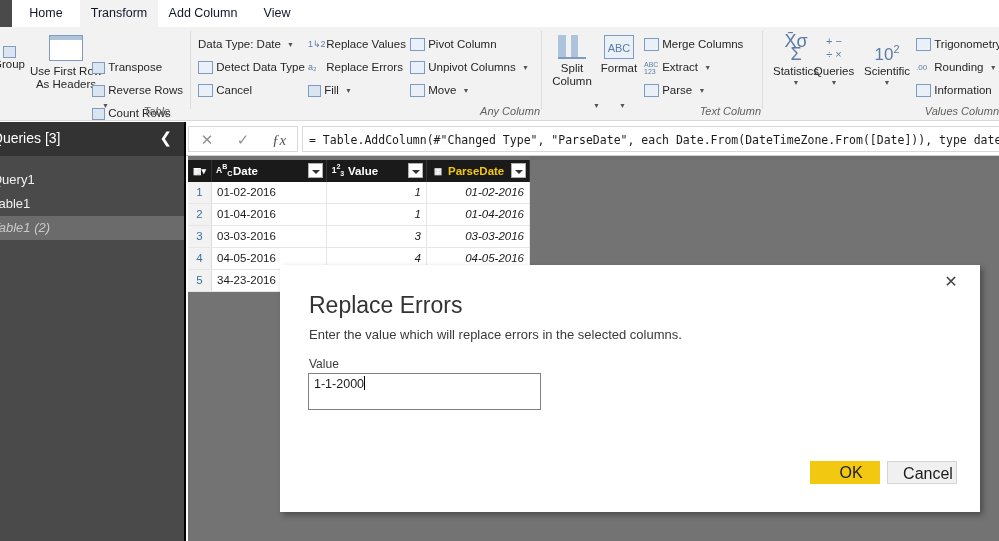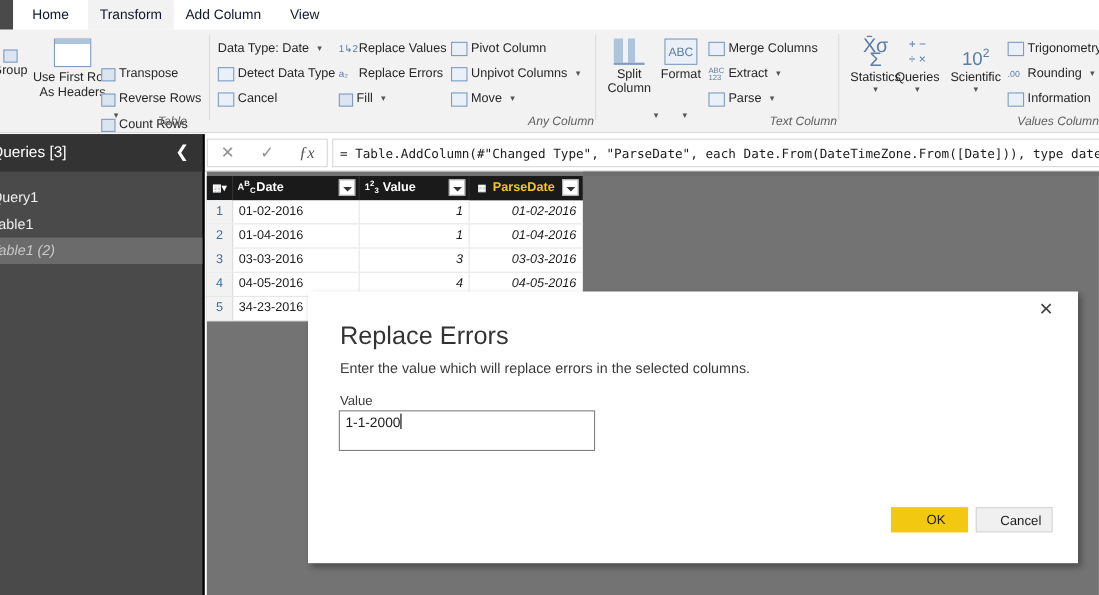--- a/index.html
+++ b/index.html
@@ -176,21 +176,21 @@
   }
   .dlg-flabel {
     position: absolute; left: 29px; top: 92px; font-size: 12px; color: #3a3a3a;
   }
   .dlg-input {
     position: absolute; left: 28px; top: 108px; width: 233px; height: 37px;
     border: 1px solid #808080; background: #ffffff; font-size: 12.5px;
     color: #1b1b1b; padding: 0 5px; line-height: 21px; font-family: "Liberation Sans", sans-serif;
   }
   .dlg-btn {
-    position: absolute; top: 196px; height: 23px; font-size: 12px;
+    position: absolute; top: 196px; height: 23px; font-size: 16px;
     text-align: center; line-height: 23px; cursor: pointer; color: #1b1b1b; padding-left: 12px;
   }
   .btn-ok { left: 530px; width: 70px; background: #f2c811; }
   .btn-cancel { left: 607px; width: 70px; background: #f0f0f0; border:1px solid #d4d4d4; }
 </style>
 </head>
 <body>
 
 <div id="app">
 

